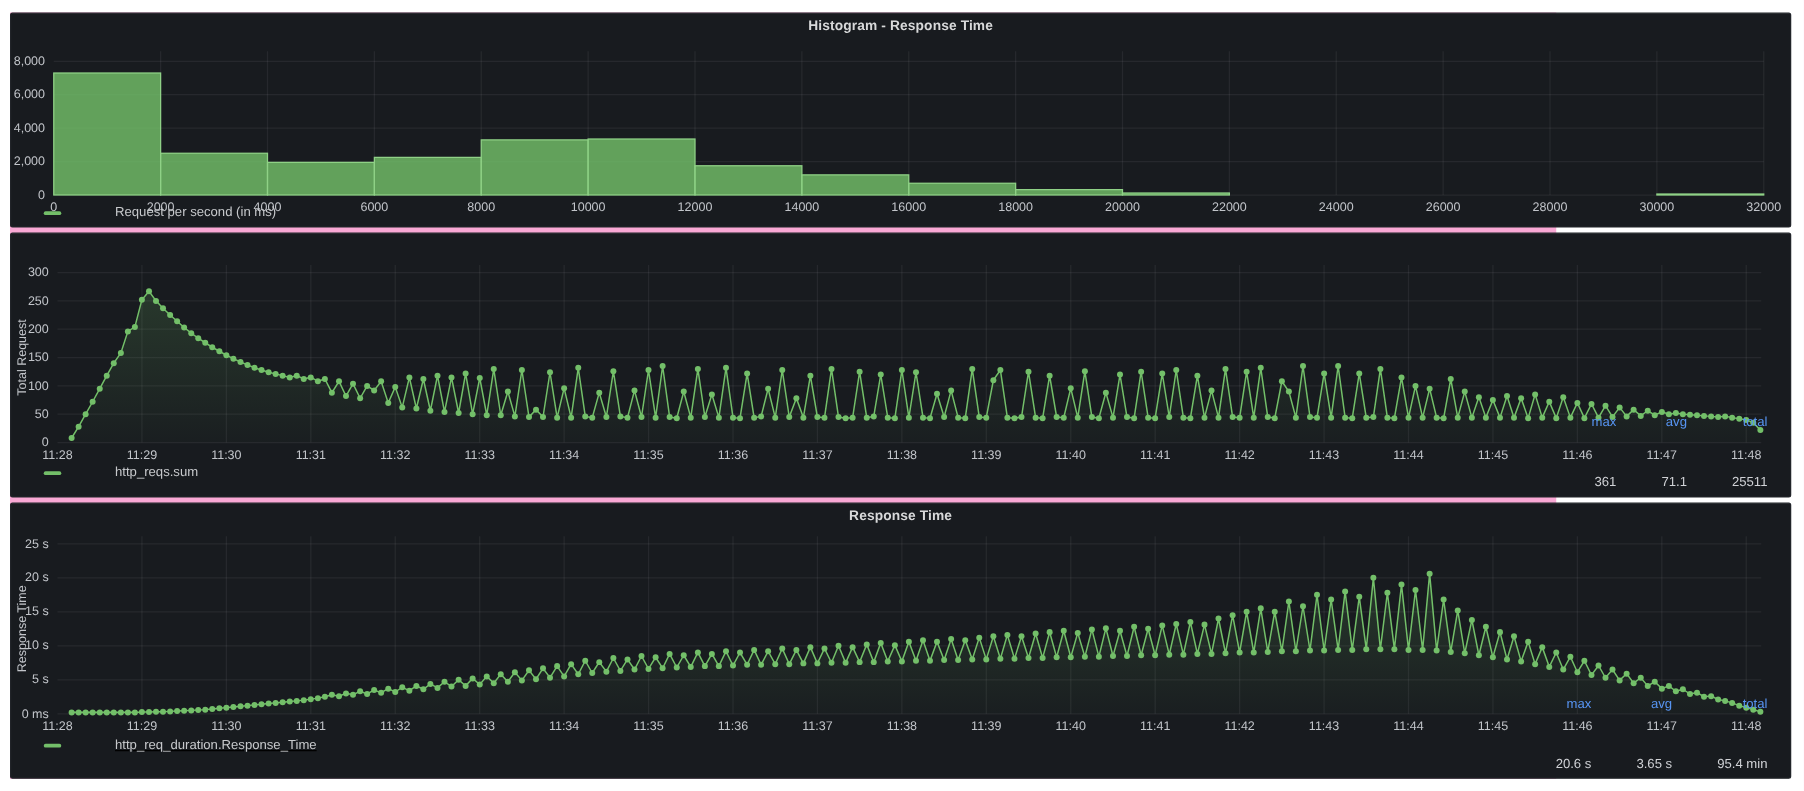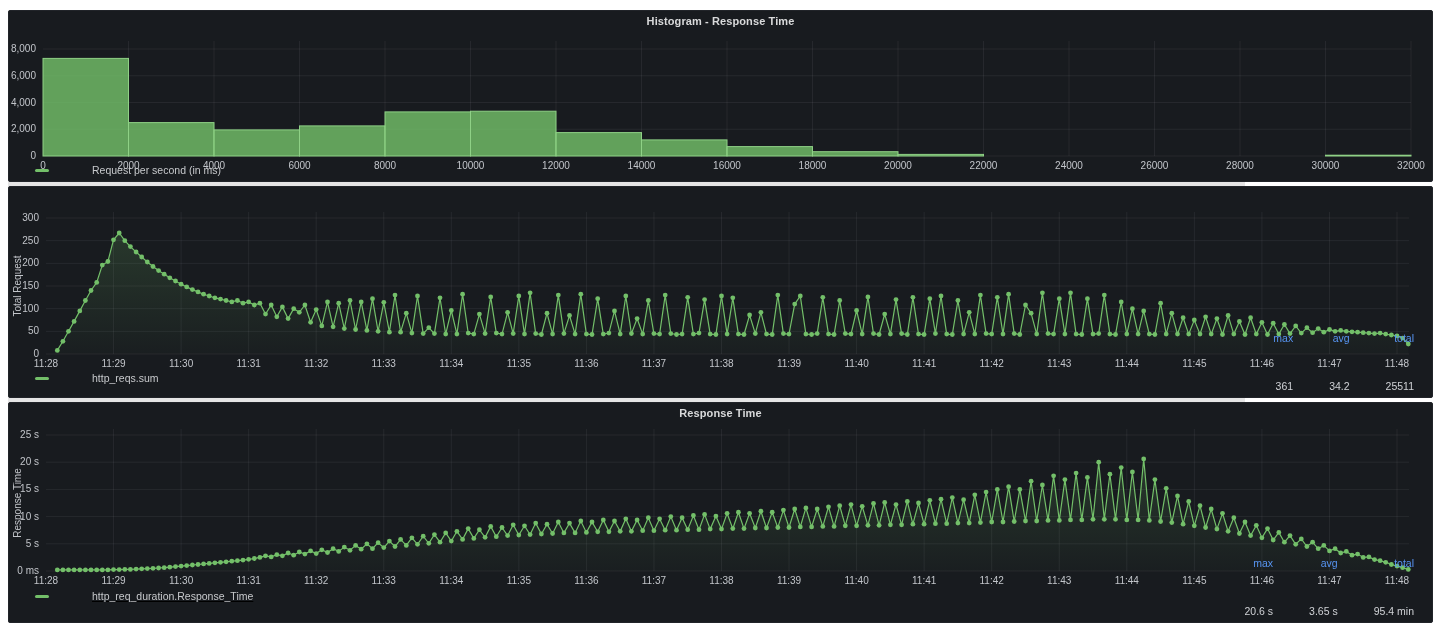--- a/index.html
+++ b/index.html
@@ -1,17 +1,17 @@
 <!DOCTYPE html>
 <html><head>
 <meta charset="utf-8">
 <style>
   html,body{margin:0;padding:0;background:#ffffff;width:1443px;height:633px;overflow:hidden;
     font-family:"Liberation Sans",sans-serif;}
-  .dashboard{position:absolute;left:8px;top:10px;width:1237px;height:613px;background:#e5e5e5;}
+  .dashboard{position:absolute;left:8px;top:10px;width:1237px;height:613px;background:#f9a8d4;}
   .panel{position:absolute;left:0;width:1425px;background:#181b1f;border:1px solid #212429;
     border-radius:2px;box-sizing:border-box;overflow:hidden;}
   .panel-title{position:absolute;top:4px;left:0;width:100%;text-align:center;color:#d8d9da;
     font-size:11px;font-weight:600;letter-spacing:.1px;cursor:pointer;}
   .legend{position:absolute;display:flex;align-items:center;gap:7px;cursor:pointer;}
   .legend .swatch{width:14px;height:3px;border-radius:2px;background:#73BF69;display:inline-block;}
   .legend .label{color:#c7c9cc;font-size:10.5px;margin-left:36px;}
   .stats{position:absolute;right:18px;display:grid;grid-template-columns:auto auto auto;
     column-gap:22px;row-gap:3px;text-align:right;font-size:10.5px;gap:36px;}
   .stats .h{color:#5794F2;}
@@ -399,21 +399,21 @@
       </svg>
     <div class="legend" style="left:26px;bottom:13px;">
       <span class="swatch"></span>
       <span class="label">http_reqs.sum</span>
     </div>
     <div class="stats" style="bottom:5px;">
       <span class="h">max</span>
       <span class="h">avg</span>
       <span class="h">total</span>
       <span class="v">361</span>
-      <span class="v">34.2</span>
+      <span class="v">71.1</span>
       <span class="v">25511</span>
     </div>
   </div>
 
   <div class="panel" style="top:392px;height:221px;">
     <div class="panel-title">Response Time</div>
     <svg id="svg-resp" width="1425" height="221">
         <line x1="37" y1="168" x2="1400" y2="168" stroke="rgba(204,204,220,0.08)" stroke-width="1"></line>
         <line x1="37" y1="140.8" x2="1400" y2="140.8" stroke="rgba(204,204,220,0.08)" stroke-width="1"></line>
         <line x1="37" y1="113.6" x2="1400" y2="113.6" stroke="rgba(204,204,220,0.08)" stroke-width="1"></line>

